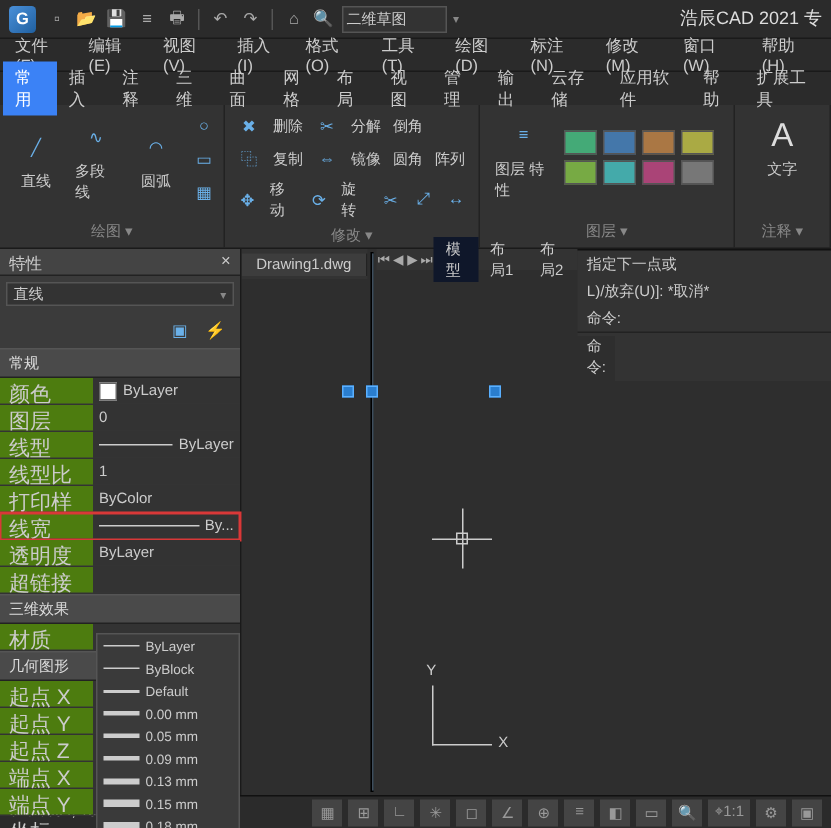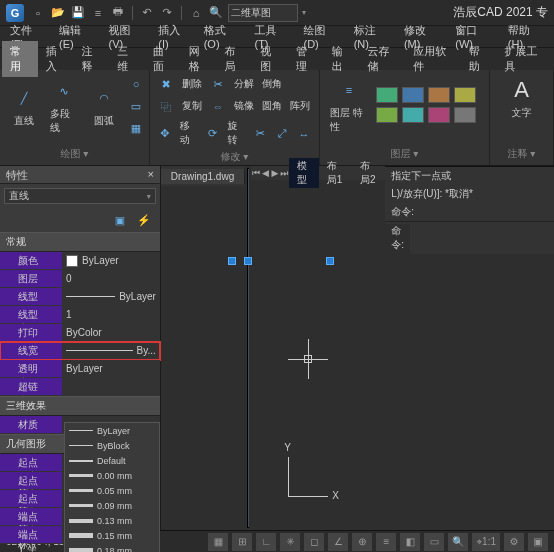--- a/index.html
+++ b/index.html
@@ -8,39 +8,39 @@
 .logo{width:18px;height:18px;background:linear-gradient(135deg,#4a90d9,#2060a0);border-radius:3px;display:flex;align-items:center;justify-content:center;color:#fff;font-weight:bold;font-size:11px;margin-right:6px}
 .qat{display:flex;gap:4px;align-items:center}
 .qat-icon{width:16px;height:16px;display:flex;align-items:center;justify-content:center;color:#aaa;cursor:pointer}
 .qat-sep{width:1px;height:14px;background:#555;margin:0 2px}
 .qat-dd{width:70px;height:18px;background:#333;border:1px solid #555;color:#ccc;font-size:10px;padding:4px 2px}
 .app-title{margin-left:auto;color:#ddd;font-size:12px}
 .menubar{height:22px;background:#2b2b2b;display:flex;align-items:center;padding:0 4px;gap:2px;border-bottom:1px solid #1a1a1a}
 .menu-item{padding:2px 6px;color:#ccc;cursor:pointer;font-size:11px}
 .tabbar{height:22px;background:#2b2b2b;display:flex;align-items:center;padding:0 2px}
 .tab{padding:3px 8px;color:#ccc;cursor:pointer;font-size:11px}
-.tab.active{background:#737373;color:#fff}
+.tab.active{background:#3b82f6;color:#fff}
 .ribbon{height:96px;background:#333;display:flex;border-bottom:1px solid #1a1a1a}
 .rpanel{border-right:1px solid #222;padding:4px 6px;display:flex;flex-direction:column;justify-content:space-between}
 .rpanel-title{color:#888;font-size:10px;text-align:center;margin-top:2px}
 .rrow{display:flex;gap:4px;align-items:center}
 .rbig{display:flex;flex-direction:column;align-items:center;gap:2px;cursor:pointer;padding:2px 4px}
 .rbig .ic{width:28px;height:28px;display:flex;align-items:center;justify-content:center;color:#6ab0e8}
 .rbig .lb{font-size:10px;color:#ccc}
 .rsm{width:20px;height:20px;display:flex;align-items:center;justify-content:center;color:#6ab0e8;cursor:pointer}
 .rtext{font-size:10px;color:#ccc;cursor:pointer;padding:1px 2px}
 .layer-row{display:flex;gap:4px;flex-wrap:wrap;width:120px}
 .layer-sw{width:22px;height:16px;border:1px solid #555;cursor:pointer}
 .main{display:flex;height:calc(100% - 166px - 22px)}
 .props{width:172px;background:#3b3b3b;border-right:1px solid #1a1a1a;display:flex;flex-direction:column;position:relative}
 .props-hdr{height:18px;background:#444;color:#ccc;font-size:11px;padding:2px 6px;display:flex;justify-content:space-between;border-bottom:1px solid #222}
 .props-sel{height:20px;background:#333;border:1px solid #555;margin:4px;display:flex;align-items:center;justify-content:space-between;padding:0 4px;font-size:10px}
 .prop-section{background:#4a4a4a;color:#ddd;font-size:10px;padding:2px 6px;border-top:1px solid #555;border-bottom:1px solid #222}
 .prop-row{display:flex;height:18px;border-bottom:1px solid #333}
-.prop-label{width:62px;padding:2px 18px;color:#ccc;font-size:10px;background:#4c1d95}
+.prop-label{width:62px;padding:2px 6px;color:#ccc;font-size:14px;background:#4d7c0f}
 .prop-val{flex:1;padding:2px 4px;color:#ccc;font-size:10px;background:#333;display:flex;align-items:center;gap:4px;cursor:pointer}
 .prop-row.hl{outline:2px solid #d93838;outline-offset:-1px}
 .swatch{width:12px;height:12px;border:1px solid #666}
 .line-sample{flex:1;height:0;border-top:1px solid #ccc}
 .lw-dd{position:absolute;left:64px;top:256px;width:96px;background:#3a3a3a;border:1px solid #555;z-index:10;max-height:300px}
 .lw-item{height:15px;display:flex;align-items:center;padding:0 4px;gap:4px;cursor:pointer;font-size:9px;color:#ccc}
 .lw-bar{height:2px;background:#ccc}
 .canvas-area{flex:1;display:flex;background:#2e2e2e}
 .doc-tab{height:20px;background:#333;display:flex;align-items:center}
 .doc-tab-item{padding:2px 10px;background:#3d3d3d;color:#ccc;font-size:10px;border-right:1px solid #222;cursor:pointer}

